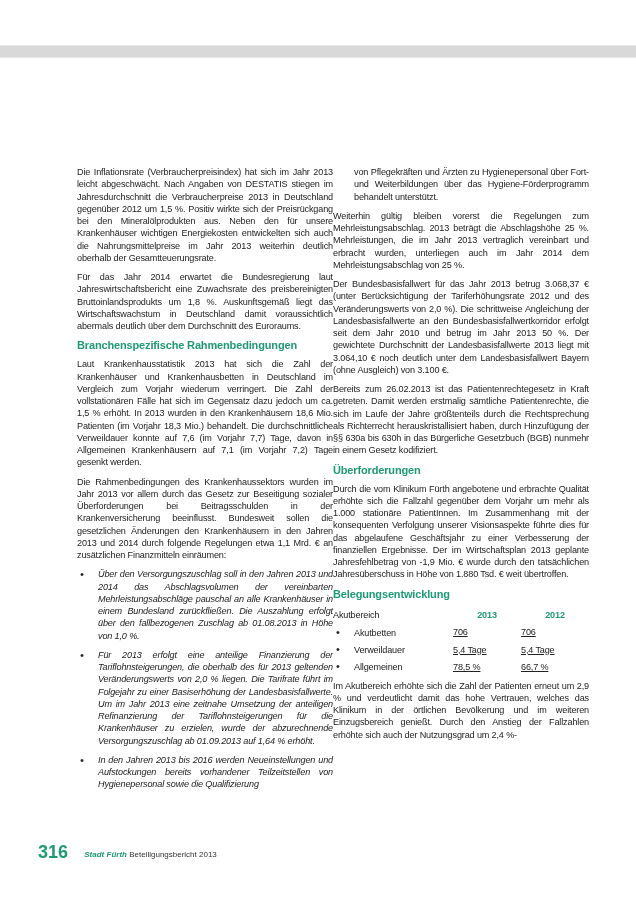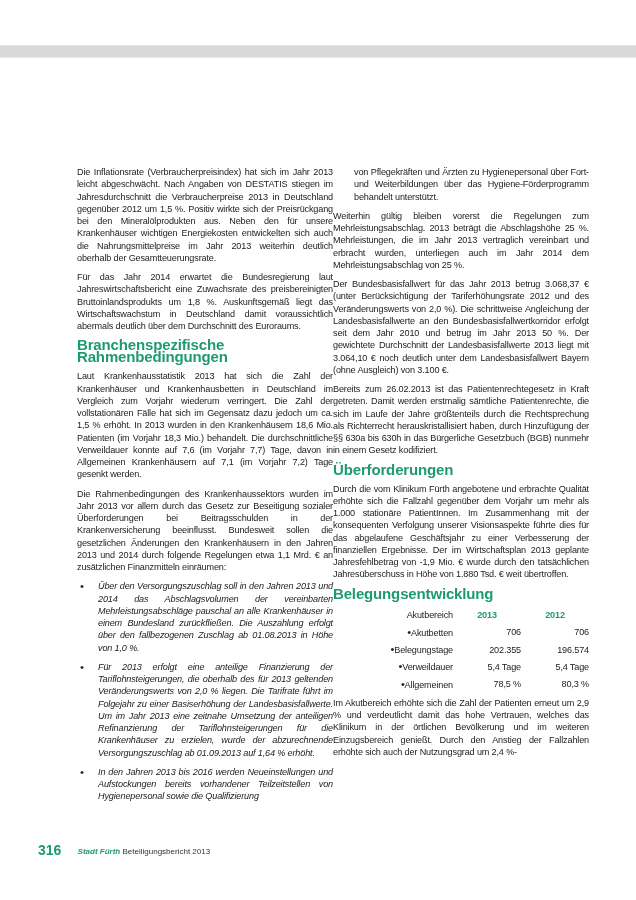--- a/index.html
+++ b/index.html
@@ -5,33 +5,33 @@
   html, body { margin: 0; padding: 0; background: #ffffff; }
   body { width: 636px; height: 900px; position: relative; overflow: hidden;
          font-family: "Liberation Sans", sans-serif; color: #222; }
   .topbar { position: absolute; left: 0; top: 45px; width: 636px; height: 11px;
             background: #d9d9d9; border-top: 1px solid #e8e8e8; border-bottom: 1px solid #e8e8e8; }
   .col { position: absolute; top: 166px; width: 256px; font-size: 9.1px; line-height: 12.25px;
          text-align: justify; letter-spacing: -0.15px; }
   .col.left { left: 77px; }
   .col.right { left: 333px; }
   .col p { margin: 0 0 7px 0; }
-  .col h3 { margin: 0 0 7px 0; font-size: 15px; font-weight: bold; color: #1e9a73; line-height: 12px; }
+  .col h3 { margin: 0 0 7px 0; font-size: 11px; font-weight: bold; color: #1e9a73; line-height: 12px; }
   ul.bullets { list-style: none; margin: 0; padding: 0; }
   ul.bullets li { position: relative; padding-left: 21px; margin: 0 0 7px 0; font-style: italic; }
   ul.bullets li::before { content: "\2022"; position: absolute; left: 3px; top: 0; font-size: 11px; }
   .cont { padding-left: 21px; }
   table.beleg { width: 256px; border-collapse: collapse; font-size: 9.1px; margin-bottom: 4px; }
   table.beleg td, table.beleg th { padding: 0; height: 17.3px; font-weight: normal; }
   table.beleg th.year { color: #1e9a73; font-weight: bold; text-align: center; }
-  table.beleg td.num { text-align: right; }
-  table.beleg td.lbl { text-align: right; }
+  table.beleg td.num { text-align: left; text-decoration: underline; }
+  table.beleg td.lbl { text-align: left; }
   .bul { display: inline-block; width: 21px; padding-left: 3px; box-sizing: border-box; font-size: 11px; }
   .footer { position: absolute; left: 38px; top: 842px; font-size: 8px; white-space: nowrap; }
-  .footer .pno { font-size: 14px; font-weight: bold; color: #1e9a73; margin-right: 14px; vertical-align: -1px; }
+  .footer .pno { font-size: 18px; font-weight: bold; color: #1e9a73; margin-right: 14px; vertical-align: -1px; }
   .footer .city { color: #1e9a73; font-weight: bold; font-style: italic; }
   .footer .title { color: #333; }
 </style>
 </head>
 <body>
 
 <div class="topbar"></div>
 
 <div class="col left">
   <p>Die Inflationsrate (Verbraucherpreisindex) hat sich im Jahr 2013 leicht abgeschwächt. Nach Angaben von DESTATIS stiegen im Jahresdurchschnitt die Verbraucherpreise 2013 in Deutschland gegenüber 2012 um 1,5 %. Positiv wirkte sich der Preisrückgang bei den Mineralölprodukten aus. Neben den für unsere Krankenhäuser wichtigen Energiekosten entwickelten sich auch die Nahrungsmittelpreise im Jahr 2013 weiterhin deutlich oberhalb der Gesamtteuerungsrate.</p>
@@ -65,33 +65,28 @@
       <td class="lbl">Akutbereich</td>
       <th class="year">2013</th>
       <th class="year">2012</th>
     </tr>
     <tr>
       <td class="lbl"><span class="bul">•</span><span>Akutbetten</span></td>
       <td class="num">706</td>
       <td class="num">706</td>
     </tr>
     <tr>
-      <td class="lbl"><span class="bul">•</span><span>Belegungstage</span></td>
-      <td class="num">202.355</td>
-      <td class="num">196.574</td>
-    </tr>
-    <tr>
       <td class="lbl"><span class="bul">•</span><span>Verweildauer</span></td>
       <td class="num">5,4 Tage</td>
       <td class="num">5,4 Tage</td>
     </tr>
     <tr>
       <td class="lbl"><span class="bul">•</span><span>Allgemeinen</span></td>
       <td class="num">78,5 %</td>
-      <td class="num">80,3 %</td>
+      <td class="num">66,7 %</td>
     </tr>
   </tbody>
     </table>
   <p>Im Akutbereich erhöhte sich die Zahl der Patienten erneut um 2,9 % und verdeutlicht damit das hohe Vertrauen, welches das Klinikum in der örtlichen Bevölkerung und im weiteren Einzugsbereich genießt. Durch den Anstieg der Fallzahlen erhöhte sich auch der Nutzungsgrad um 2,4 %-</p>
 </div>
 
 <div class="footer">
   <span class="pno">316</span>
   <span class="city">Stadt Fürth</span>
   <span class="title">Beteiligungsbericht 2013</span>

